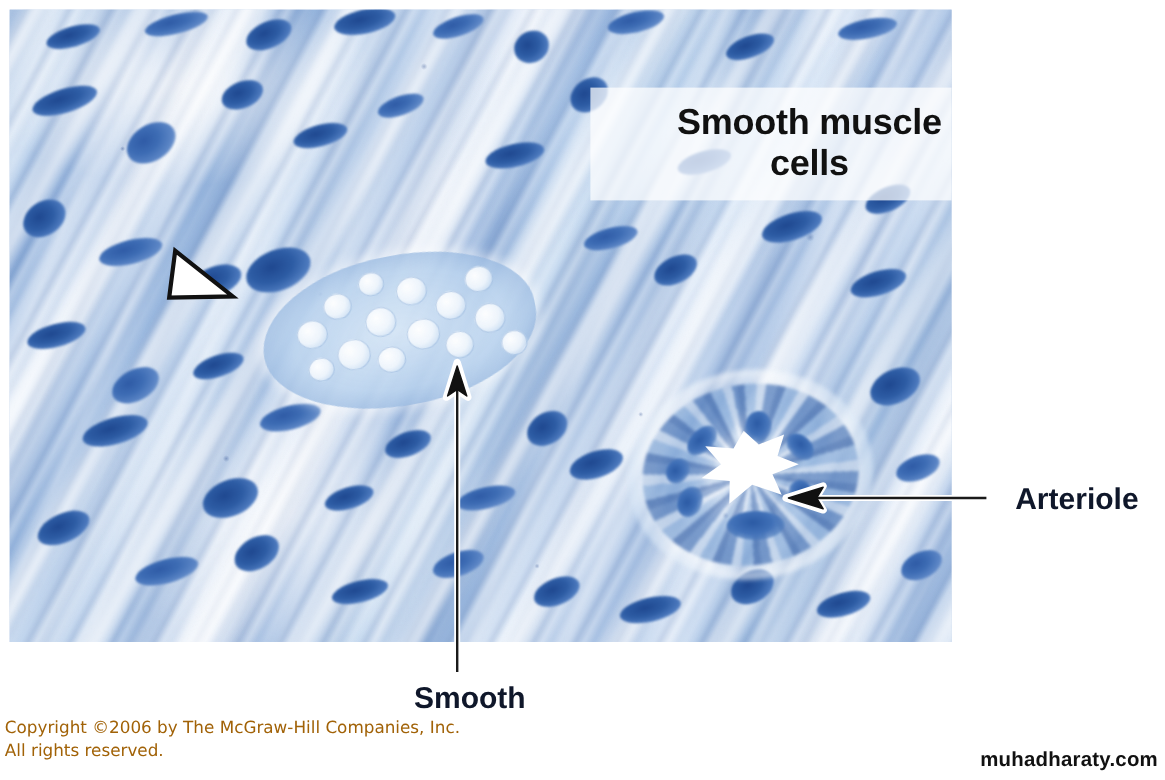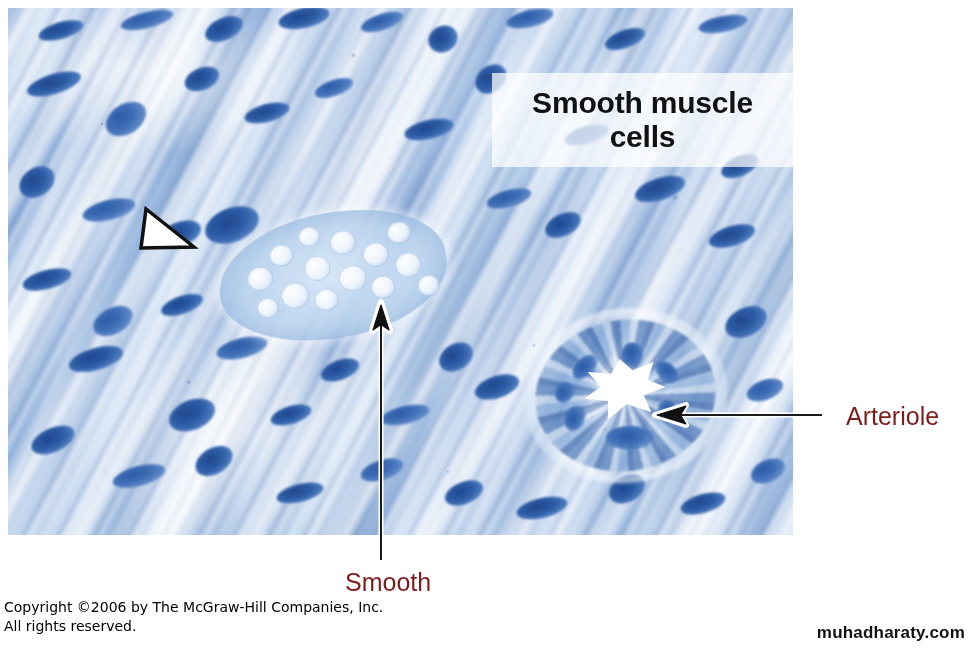--- a/index.html
+++ b/index.html
@@ -202,45 +202,46 @@
   #label-box {
     position: absolute;
     left: 492px;
     top: 73px;
     width: 301px;
     height: 94px;
     background: rgba(255,255,255,0.72);
     display: flex;
     align-items: center;
     justify-content: center;
+    padding-left: 32px;
   }
   #label-box .txt {
     color: #111111;
     font-size: 30px;
     font-weight: bold;
     line-height: 1.12;
     text-align: center;
     letter-spacing: -0.2px;
     white-space: pre-line;
   }
 
   
   .callout-label {
     position: absolute;
-    color: #7f1d1d;
+    color: #0f172a;
     font-size: 25px;
-    font-weight: normal;
+    font-weight: bold;
     white-space: nowrap;
   }
 
   #copyright {
     position: absolute;
     left: 4px;
     top: 598px;
-    color: #000000;
+    color: #a16207;
     font-family: "DejaVu Sans", sans-serif;
     font-size: 14px;
     line-height: 1.35;
     white-space: pre-line;
   }
   #watermark {
     position: absolute;
     right: 6px;
     top: 623px;
     color: #111111;

